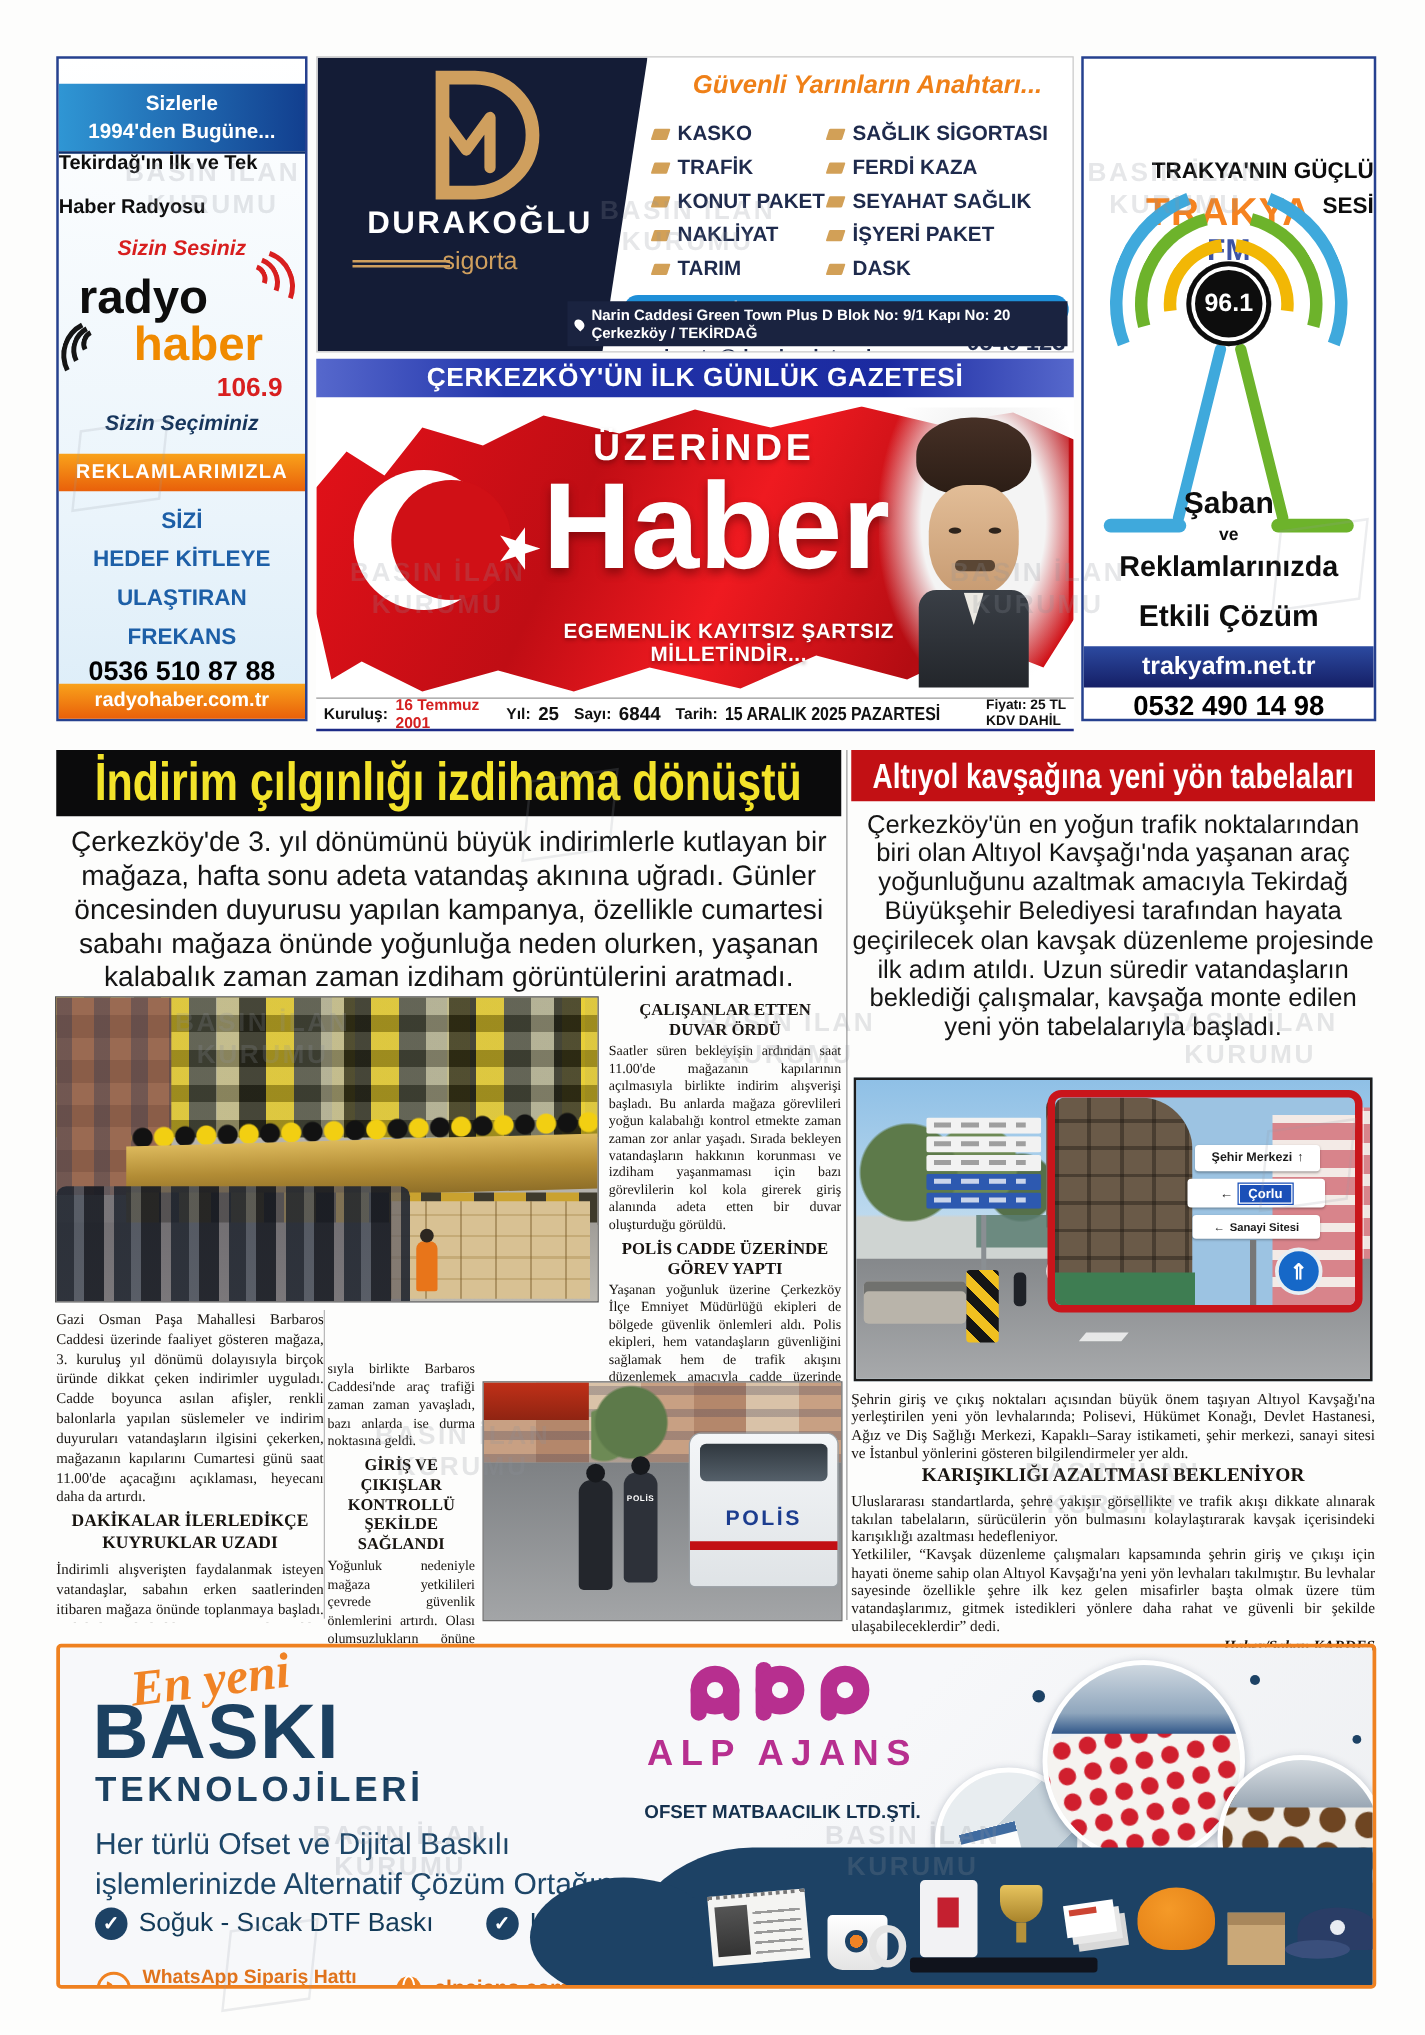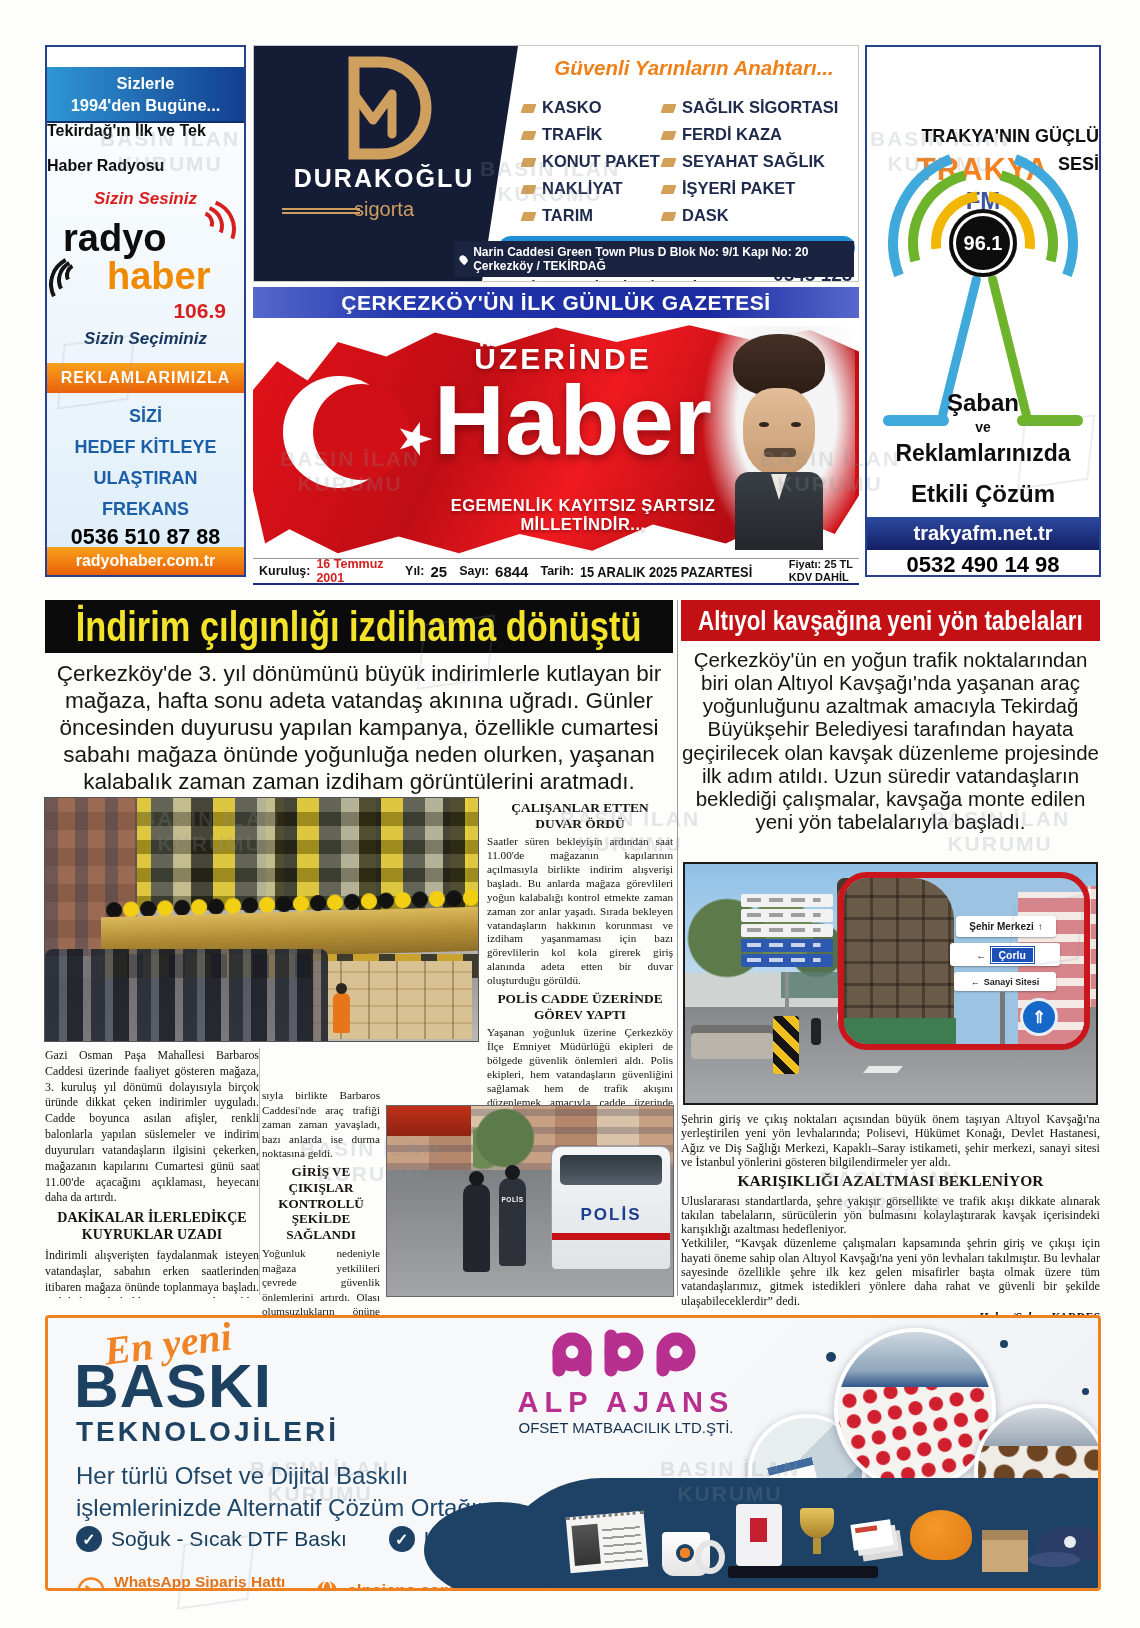--- a/index.html
+++ b/index.html
@@ -209,21 +209,21 @@
   .pi-signs .srow{height:13px;margin-bottom:2px;border-radius:2px;background:#f2f2f2;
       background-image:repeating-linear-gradient(90deg, rgba(90,90,90,.55) 0 14px, transparent 14px 22px);background-size:80% 4px;background-position:6px 4px;background-repeat:no-repeat;}
   .pi-signs .srow.blue{background-color:#2d59b0;background-image:repeating-linear-gradient(90deg, rgba(255,255,255,.75) 0 14px, transparent 14px 22px);}
   .pi-pole{position:absolute;left:100px;top:108px;width:4px;height:86px;background:#8a8f93;}
   .pi-chev{position:absolute;left:88px;top:152px;width:26px;height:58px;border-radius:3px;
       background:repeating-linear-gradient(45deg,#f0c020 0 8px,#151515 8px 16px);}
   .pi-circ{position:absolute;left:152px;top:140px;width:26px;height:26px;border-radius:50%;background:#2a70c8;border:2px solid #fff;
       color:#fff;font-size:12px;display:flex;align-items:center;justify-content:center;}
   .pi-truck{position:absolute;left:6px;bottom:44px;width:82px;height:34px;background:#b9b4aa;border-radius:4px;box-shadow:inset 0 8px 0 rgba(40,45,50,.5);}
   .pi-person{position:absolute;left:126px;bottom:58px;width:10px;height:27px;background:#1f2228;border-radius:4px;}
-  .pi-inset{position:absolute;right:6px;top:8px;width:252px;height:178px;border:6px solid #c9151b;border-radius:29px;background:#9cc3e2;overflow:hidden;z-index:3;padding-left:24px;}
+  .pi-inset{position:absolute;right:6px;top:8px;width:252px;height:178px;border:6px solid #c9151b;border-radius:11px;background:#9cc3e2;overflow:hidden;z-index:3;padding-left:24px;}
   .in-bldg{position:absolute;left:0;top:0;width:110px;height:152px;background:#6a5a48;border-radius:8px 42px 0 0;
       background-image:repeating-linear-gradient(0deg, rgba(25,20,15,.4) 0 3px, transparent 3px 22px),
                        repeating-linear-gradient(90deg, rgba(25,20,15,.4) 0 3px, transparent 3px 26px);}
   .in-bldgR{position:absolute;right:0;top:14px;width:66px;height:152px;background:repeating-linear-gradient(0deg,#d8848b 0 14px,#f3eae6 14px 22px);}
   .in-sign{position:absolute;background:#fff;border-radius:3px;display:flex;align-items:center;justify-content:center;
       font-weight:bold;color:#1a1a1a;gap:4px;box-shadow:0 1px 2px rgba(0,0,0,.3);}
   .in-s1{left:112px;top:38px;width:100px;height:21px;font-size:10px;}
   .in-s2{left:106px;top:65px;width:110px;height:23px;font-size:10.5px;}
   .in-s2 .bluebox{background:#1b50b8;color:#fff;padding:1px 7px;border:1.5px solid #fff;box-shadow:0 0 0 1px #1b50b8;font-size:10.5px;}
   .in-s3{left:110px;top:94px;width:102px;height:19px;font-size:9px;}
@@ -246,21 +246,21 @@
   .alp-feats{position:absolute;left:28px;top:208px;display:flex;gap:42px;align-items:center;}
   .feat{display:flex;align-items:center;gap:9px;font-size:21px;color:#123a58;}
   .chk{width:26px;height:26px;border-radius:50%;background:#1d4265;color:#fff;display:flex;align-items:center;justify-content:center;
        font-size:16px;font-weight:bold;flex:none;}
   .alp-contact{position:absolute;left:28px;top:244px;display:flex;gap:30px;align-items:center;margin-top:11px;}
   .cnt{display:flex;align-items:center;gap:8px;color:#e0731c;font-weight:bold;}
   .cnt .two{line-height:1.15;font-size:15.5px;}
   .cnt .site{font-size:17px;}
   .alp-logo{position:absolute;left:428px;top:8px;width:300px;text-align:center;}
   .alp-name{color:#b72f8f;font-weight:bold;font-size:29px;letter-spacing:6px;margin-top:2px;}
-  .alp-sub{color:#15314e;font-weight:normal;font-size:15px;margin-top:0;}
+  .alp-sub{color:#15314e;font-weight:bold;font-size:15px;margin-top:21px;}
   .alp-visual{position:absolute;right:0;top:0;width:360px;height:100%;}
   .vcirc{position:absolute;border-radius:50%;border:4px solid #fff;box-shadow:0 2px 8px rgba(20,40,70,.3);overflow:hidden;background:#eef1f4;}
   .vc1{left:96px;top:10px;width:162px;height:162px;}
   .vc1 .mach{position:absolute;left:0;right:0;top:0;height:36%;background:linear-gradient(180deg,#cfd8e0,#8fa6bd 70%,#32588a);}
   .vc1 .stk{position:absolute;left:-20%;right:-20%;top:30%;bottom:-10%;transform:rotate(-12deg);
       background:radial-gradient(circle 7px at 10px 10px,#d01f2e 6.5px,#f5f3f0 7.5px);background-size:21px 21px;}
   .vc2{left:10px;top:96px;width:118px;height:118px;}
   .vc2 .bx{position:absolute;inset:0;background:linear-gradient(135deg,#e8edf0 0 40%,#c8d4dc 40% 70%,#9fb4c4 70%);}
   .vc2 .b1{position:absolute;left:18px;top:44px;width:46px;height:30px;background:#fdfdfd;transform:rotate(-14deg);box-shadow:inset 0 8px 0 #3f6ba0;}
   .vc2 .b2{position:absolute;left:50px;top:66px;width:44px;height:28px;background:#f4f6f8;transform:rotate(-6deg);box-shadow:inset 0 7px 0 #6f89ab;}

